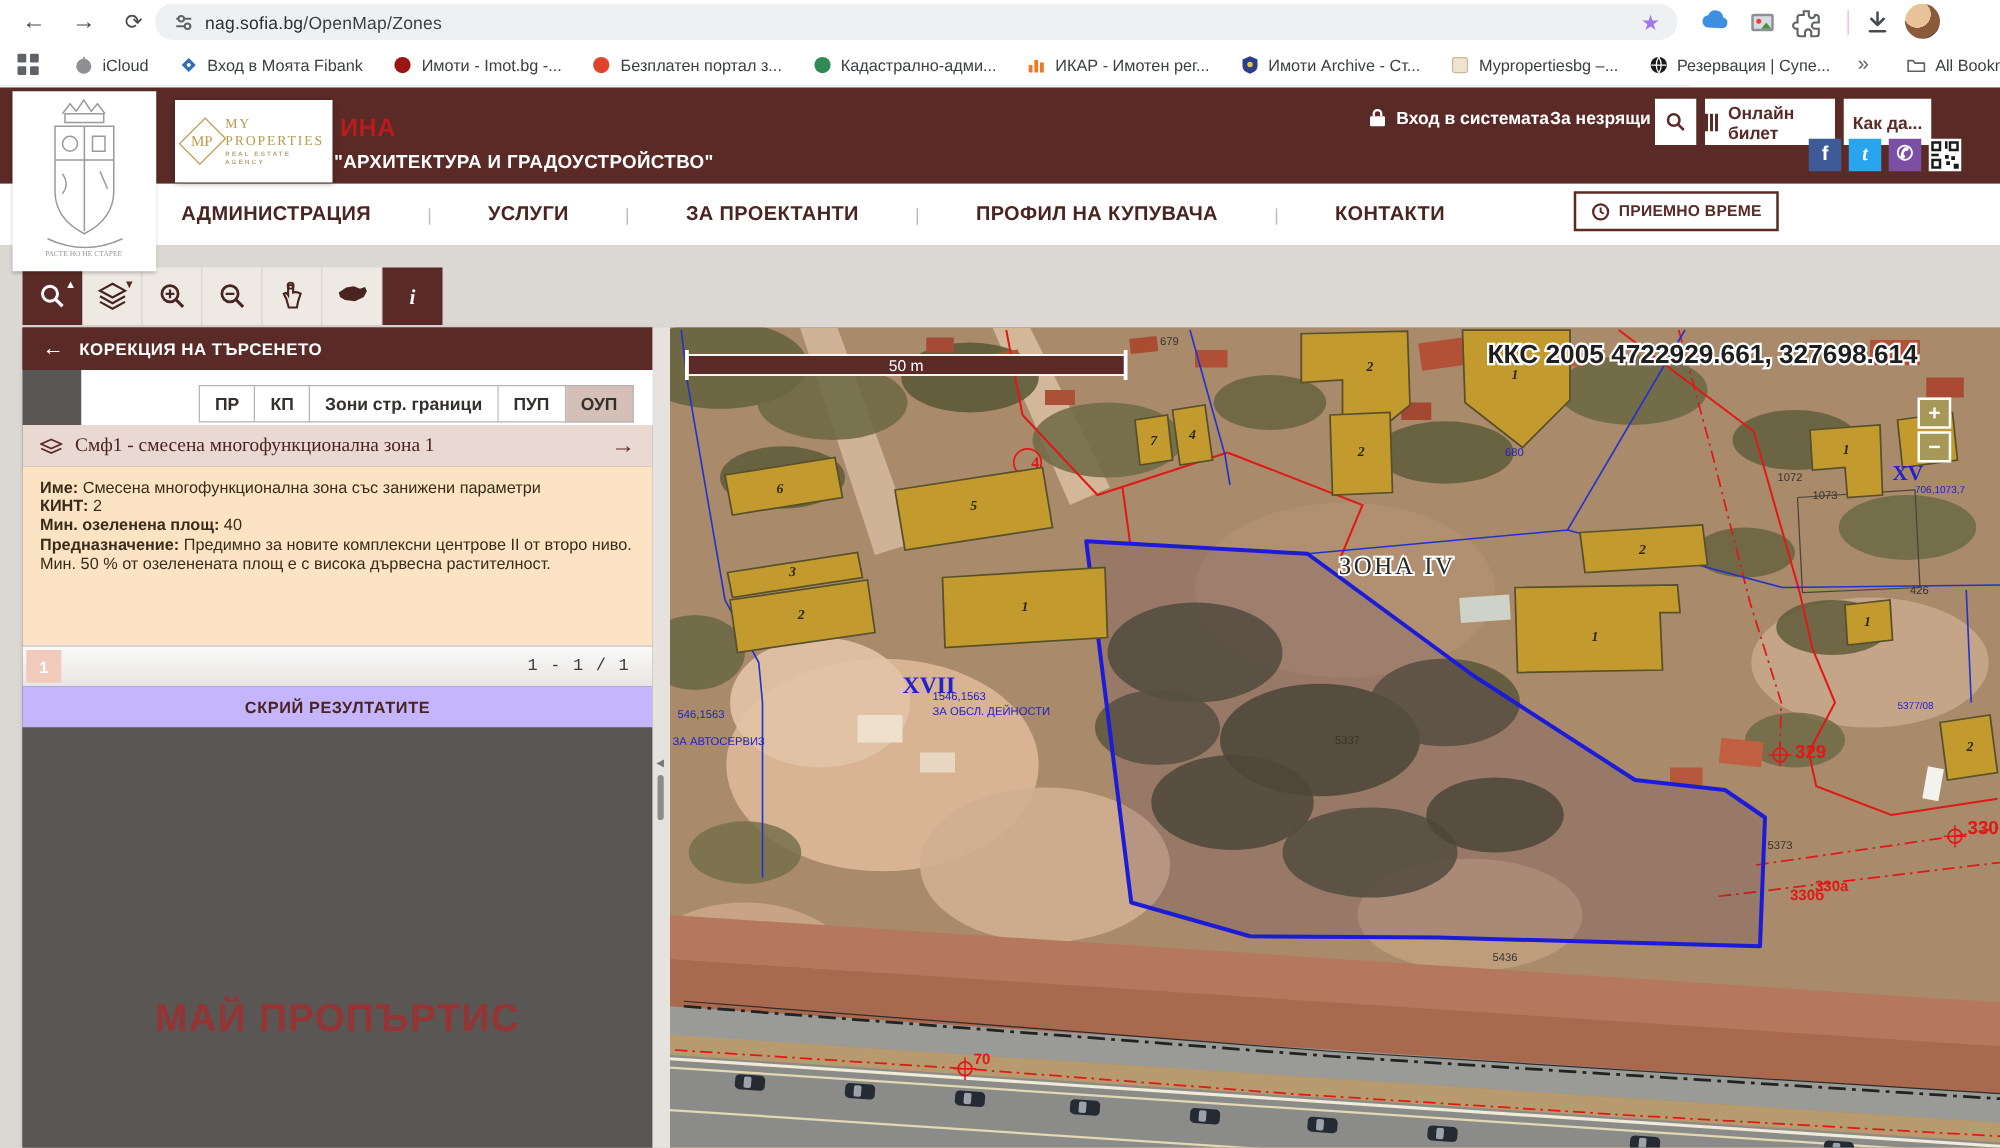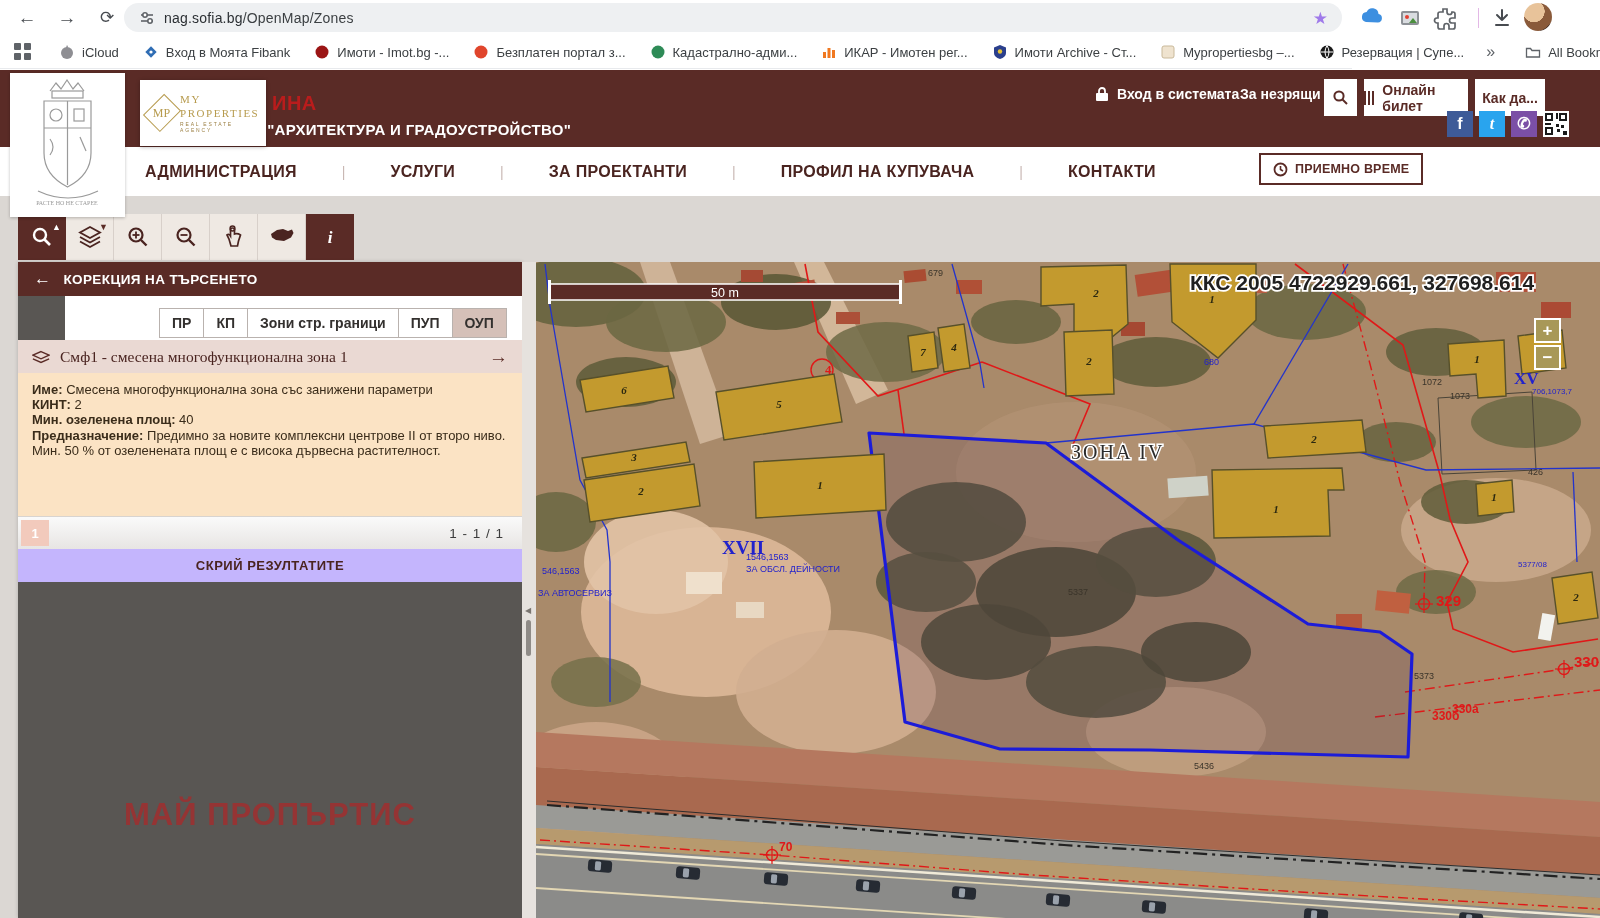--- a/index.html
+++ b/index.html
@@ -59,21 +59,21 @@
   .sb-tab { border:1px solid #b9b2ae; border-left:none; padding:6px 12px; font-size:14px; font-weight:bold; color:#33302e; background:#fff; cursor:pointer; }
   .sb-tab:first-child { border-left:1px solid #b9b2ae; }
   .sb-tab.active { background:#d5c0b8; }
   #sb-result { position:absolute; left:0; top:78px; width:504px; height:33px; background:#ead9d3; display:flex; align-items:center; padding:0 14px; gap:10px; }
   #sb-result-title { font-family:"Liberation Serif",serif; font-size:15.5px; color:#4a2420; flex:1; }
   #sb-result-arrow { color:#5a2b26; font-size:19px; font-weight:bold; cursor:pointer; }
   #sb-details { position:absolute; left:0; top:111px; width:504px; height:143px; background:#fbe3c4; padding:9px 14px; font-size:13px; color:#3a2c1a; line-height:15.2px; }
   #sb-details b { font-weight:bold; }
   #sb-pager { position:absolute; left:0; top:254px; width:504px; height:33px; background:linear-gradient(#fafafa,#e7e5e3); border-top:1px solid #d8d4d0; display:flex; align-items:center; }
   #pg-1 { width:28px; height:26px; margin-left:3px; background:#f2cabc; color:#fff; font-weight:bold; font-size:13px; display:flex; align-items:center; justify-content:center; cursor:pointer; }
-  #pg-range { margin-left:auto; margin-right:18px; font-size:13.5px; color:#3c3c3c; letter-spacing:1px; }
+  #pg-range { margin-left:auto; margin-right:18px; font-size:13.5px; color:#3c3c3c; letter-spacing:1px;font-family:Liberation Mono, monospace; }
   #sb-hide { position:absolute; left:0; top:287px; width:504px; height:33px; background:#c4b5fd; color:#4a2420; font-weight:bold; font-size:13px; display:flex; align-items:center; justify-content:center; letter-spacing:.5px; cursor:pointer; }
   #sb-dark { position:absolute; left:0; top:320px; width:504px; height:336px; background:#595653; }
   #sb-watermark { position:absolute; left:0; top:215px; width:504px; text-align:center; color:#953434; font-weight:bold; font-size:31px; letter-spacing:1px; }
   
   #strip { position:absolute; left:522px; top:262px; width:14px; height:656px; background:#e6e2de; }
   #strip-arrow { position:absolute; left:3px; top:344px; font-size:8px; color:#7a7570; cursor:pointer; }
   #strip-thumb { position:absolute; left:4px; top:358px; width:5px; height:36px; background:#8f8b87; border-radius:3px; cursor:pointer; }
   
   #map { position:absolute; left:536px; top:262px; width:1064px; height:656px; background:#a98a6a; cursor:grab; }
   #map svg { display:block; }

